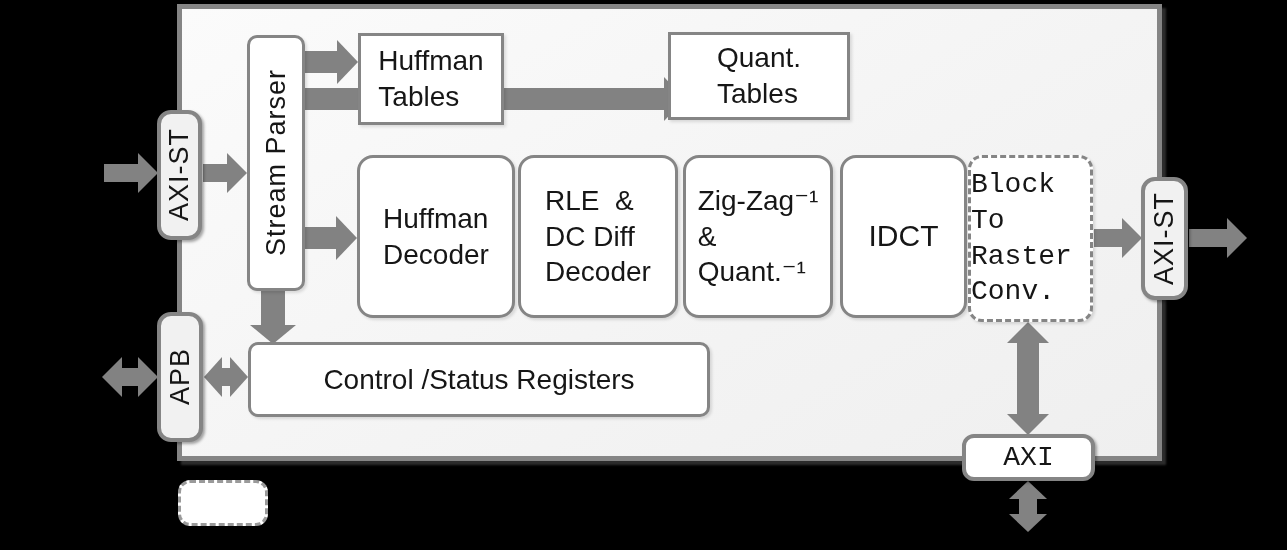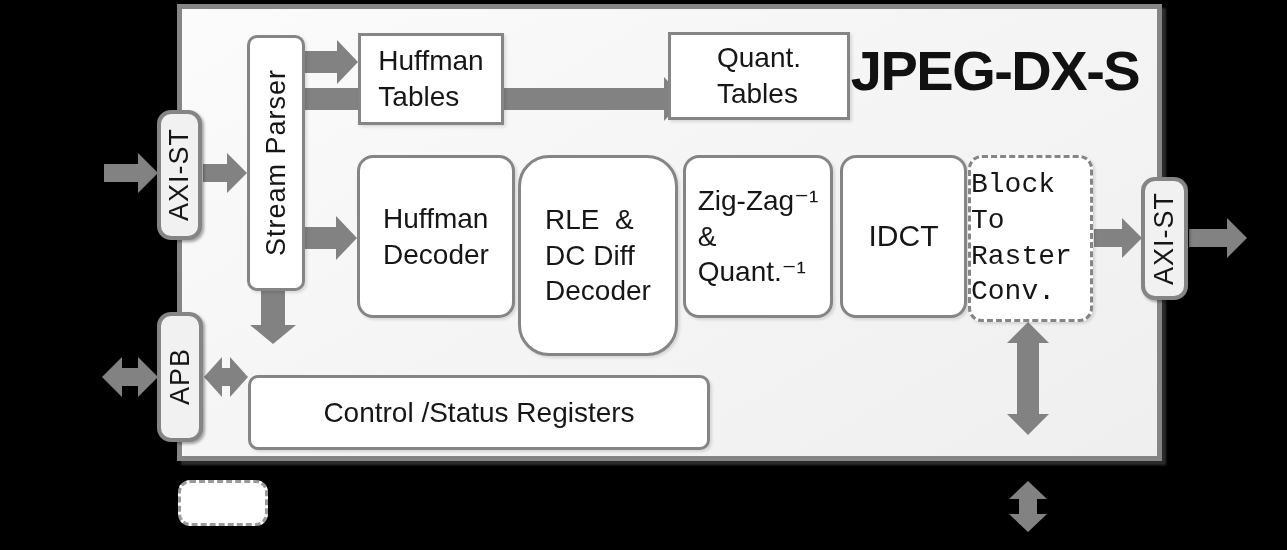--- a/index.html
+++ b/index.html
@@ -125,42 +125,41 @@
       <div class="tri" style="left:1007px;top:414px;border-left:21px solid transparent;border-right:21px solid transparent;border-top:21px solid var(--arrow);"></div>
     </div>
   </div>
 
   <div class="arrows hi">
     <div class="tri" style="left:1009px;top:481px;border-left:19px solid transparent;border-right:19px solid transparent;border-bottom:18px solid var(--arrow);"></div>
     <div class="sh" style="left:1019px;top:498px;width:18px;height:17px;"></div>
     <div class="tri" style="left:1009px;top:514px;border-left:19px solid transparent;border-right:19px solid transparent;border-top:18px solid var(--arrow);"></div>
   </div>
 
-  <div class="title">JPEG-DX-S</div>
 
   <div class="box r10" style="left:247px;top:35px;width:58px;height:256px;">
     <span class="vtext fs30">Stream Parser</span>
   </div>
 
   <div class="box" style="left:358px;top:33px;width:146px;height:92px;">
     <span class="label">Huffman
 Tables</span>
   </div>
 
   <div class="box" style="left:668px;top:32px;width:182px;height:88px;">
     <span class="label">Quant.
 Tables</span>
   </div>
 
   <div class="box rounded" style="left:357px;top:155px;width:158px;height:163px;">
     <span class="label">Huffman
 Decoder</span>
   </div>
 
-  <div class="box rounded" style="left:518px;top:155px;width:160px;height:201px;border-radius:31px;">
+  <div class="box rounded" style="left:518px;top:155px;width:160px;height:163px;">
     <span class="label">RLE  &amp;
 DC Diff
 Decoder</span>
   </div>
 
   <div class="box rounded" style="left:683px;top:155px;width:150px;height:163px;">
     <span class="label">Zig-Zag⁻¹
 &amp;
 Quant.⁻¹</span>
   </div>
@@ -168,32 +167,35 @@
   <div class="box rounded" style="left:840px;top:155px;width:127px;height:163px;">
     <span class="label fs30">IDCT</span>
   </div>
 
   <div class="box rounded dashed" style="left:968px;top:155px;width:125px;height:167px;border-radius:14px;">
     <span class="label">Block To
 Raster
 Conv.</span>
   </div>
 
-  <div class="box r10" style="left:248px;top:342px;width:462px;height:75px;margin-top:33px;">
+  <div class="box r10" style="left:248px;top:342px;width:462px;height:75px;">
     <span class="label">Control /Status Registers</span>
   </div>
 
   <div class="port" style="left:157px;top:110px;width:45px;height:130px;">
     <span class="vtext">AXI-ST</span>
   </div>
 
   <div class="port" style="left:157px;top:312px;width:46px;height:130px;">
     <span class="vtext">APB</span>
   </div>
 
   <div class="port" style="left:1141px;top:177px;width:47px;height:123px;">
     <span class="vtext">AXI-ST</span>
   </div>
 
+  <div class="port dashed" style="left:962px;top:434px;width:133px;height:47px;background:#ffffff;border-radius:12px;">
+    <span style="font-size:28px;color:var(--ink);">AXI</span>
+  </div>
 
   <div class="legend-chip"></div>
 
 </div>
 
 </body></html>

